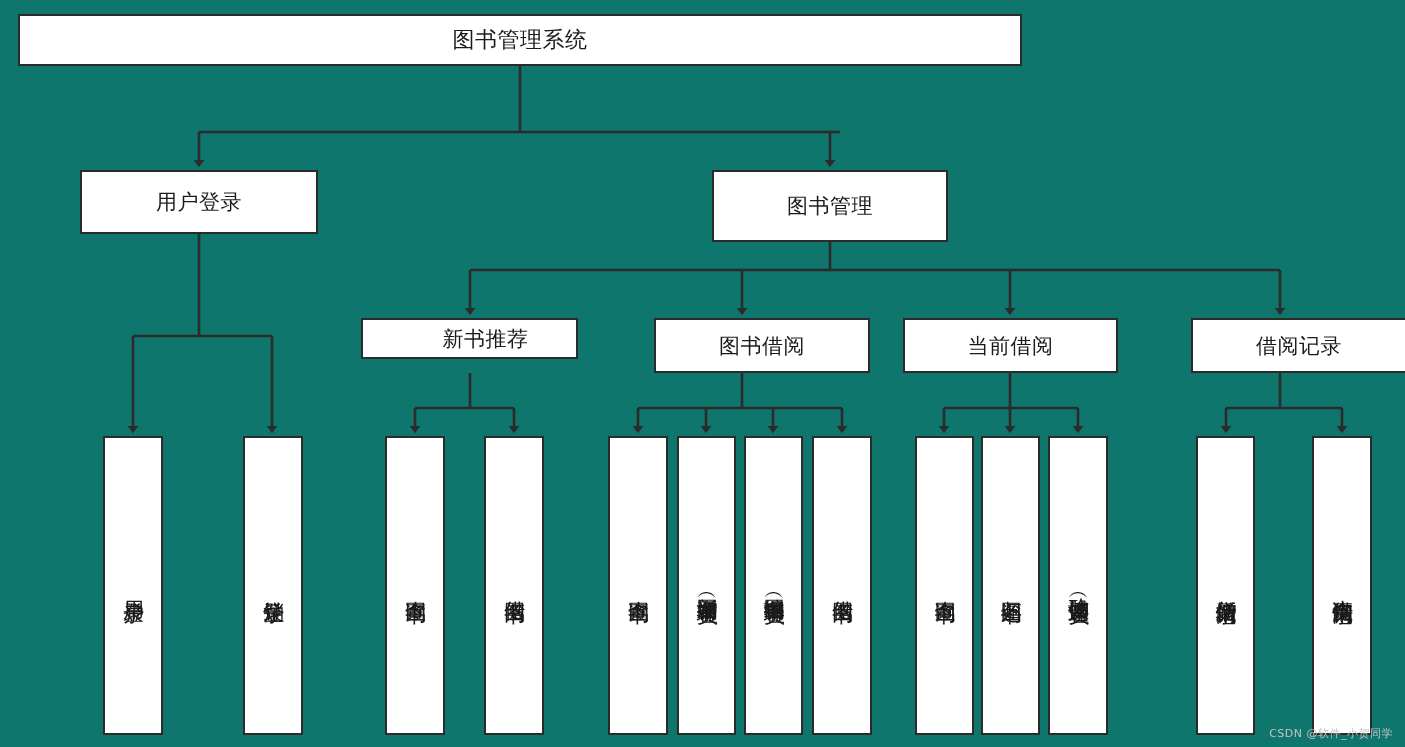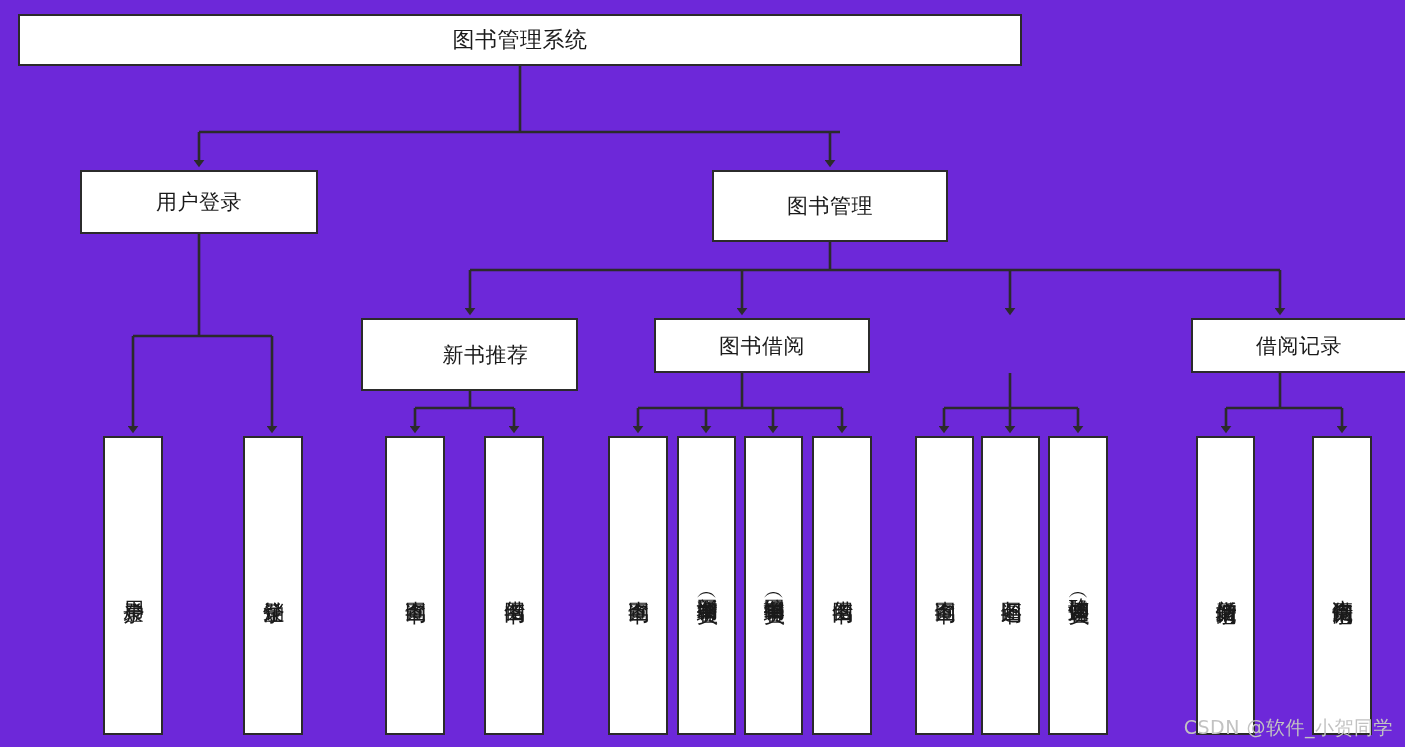--- a/index.html
+++ b/index.html
@@ -4,21 +4,21 @@
 <style>
   html, body {
     margin: 0;
     padding: 0;
     background: #ffffff;
   }
   #canvas {
     position: relative;
     width: 1405px;
     height: 747px;
-    background: #6d28d9;
+    background: #0f766e;
     font-family: "DejaVu Sans", "Liberation Sans", sans-serif;
     overflow: hidden;
   }
   svg.wires {
     position: absolute;
     left: 0;
     top: 0;
     width: 1405px;
     height: 747px;
     pointer-events: none;
@@ -47,21 +47,21 @@
     text-align: center;
     white-space: nowrap;
   }
   .root {
     font-size: 22px;
   }
   .watermark {
     position: absolute;
     right: 12px;
     bottom: 6px;
-    font-size: 19px;
+    font-size: 11px;
     color: #c2c2c2;
     white-space: nowrap;
     letter-spacing: 0.5px;
   }
 </style>
 </head>
 <body>
 
 <div id="canvas">
 
@@ -113,22 +113,23 @@
       <path d="M1226,408 L1226,428" marker-end="url(#arrow)"></path>
       <path d="M1342,408 L1342,428" marker-end="url(#arrow)"></path>
     </g>
   </svg>
 
   <div class="node node-h root" style="left:18px;top:14px;width:1004px;height:52px;">图书管理系统</div>
 
   <div class="node node-h" style="left:80px;top:170px;width:238px;height:64px;">用户登录</div>
   <div class="node node-h" style="left:712px;top:170px;width:236px;height:72px;">图书管理</div>
 
-  <div class="node node-h" style="left:361px;top:318px;width:217px;height:73px;padding-left:32px;">新书推荐</div>
+  <div class="node node-h" style="left:361px;top:318px;width:217px;height:41px;padding-left:32px;">新书推荐</div>
   <div class="node node-h" style="left:654px;top:318px;width:216px;height:55px;">图书借阅</div>
+  <div class="node node-h" style="left:903px;top:318px;width:215px;height:55px;">当前借阅</div>
   <div class="node node-h" style="left:1172px;top:318px;width:216px;height:55px;margin-left:19px;">借阅记录</div>
 
   <div class="node node-v" style="left:103px;top:436px;width:60px;height:299px;">用户登录</div>
   <div class="node node-v" style="left:243px;top:436px;width:60px;height:299px;">注销登录</div>
 
   <div class="node node-v" style="left:385px;top:436px;width:60px;height:299px;">查询图书</div>
   <div class="node node-v" style="left:484px;top:436px;width:60px;height:299px;">借阅图书</div>
 
   <div class="node node-v" style="left:608px;top:436px;width:60px;height:299px;">查询图书</div>
   <div class="node node-v" style="left:677px;top:436px;width:59px;height:299px;">新增图书（管理员）</div>

